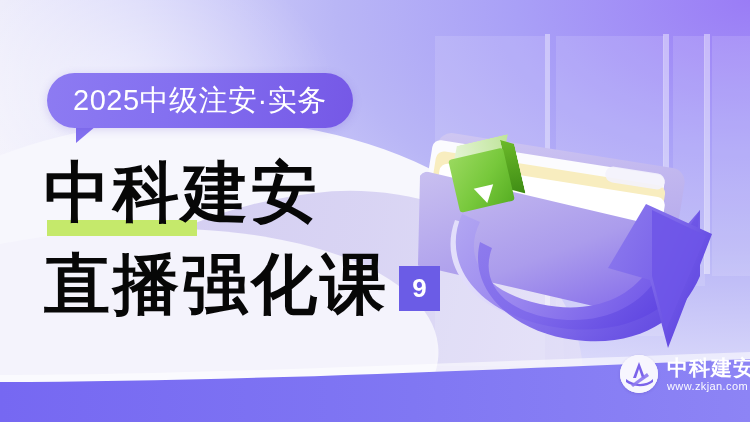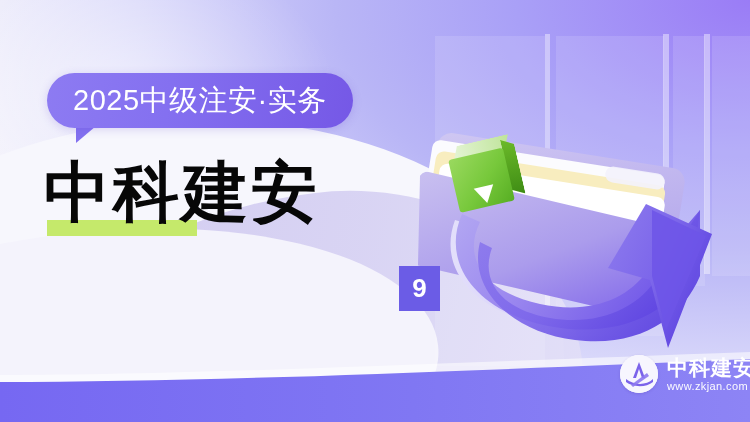--- a/index.html
+++ b/index.html
@@ -275,20 +275,23 @@
   <div id="pill-tail"></div>
   <div id="pill">
     <span>2025中级注安·实务</span>
   </div>
 
   <div class="hl-wrap">
     <div class="hl-line l1">
       <span id="green-bar"></span>
       <span class="hl-text">中科建安</span>
     </div>
+    <div class="hl-line l2">
+      <span class="hl-text">直播强化课</span>
+    </div>
   </div>
 
   <div id="num-badge">
     <span>9</span>
   </div>
 
   <div id="logo">
     <div id="logo-mark">
       <svg viewBox="0 0 38 38" width="38" height="38">
         <circle cx="19" cy="19" r="19" fill="#f7f6fe"></circle>

